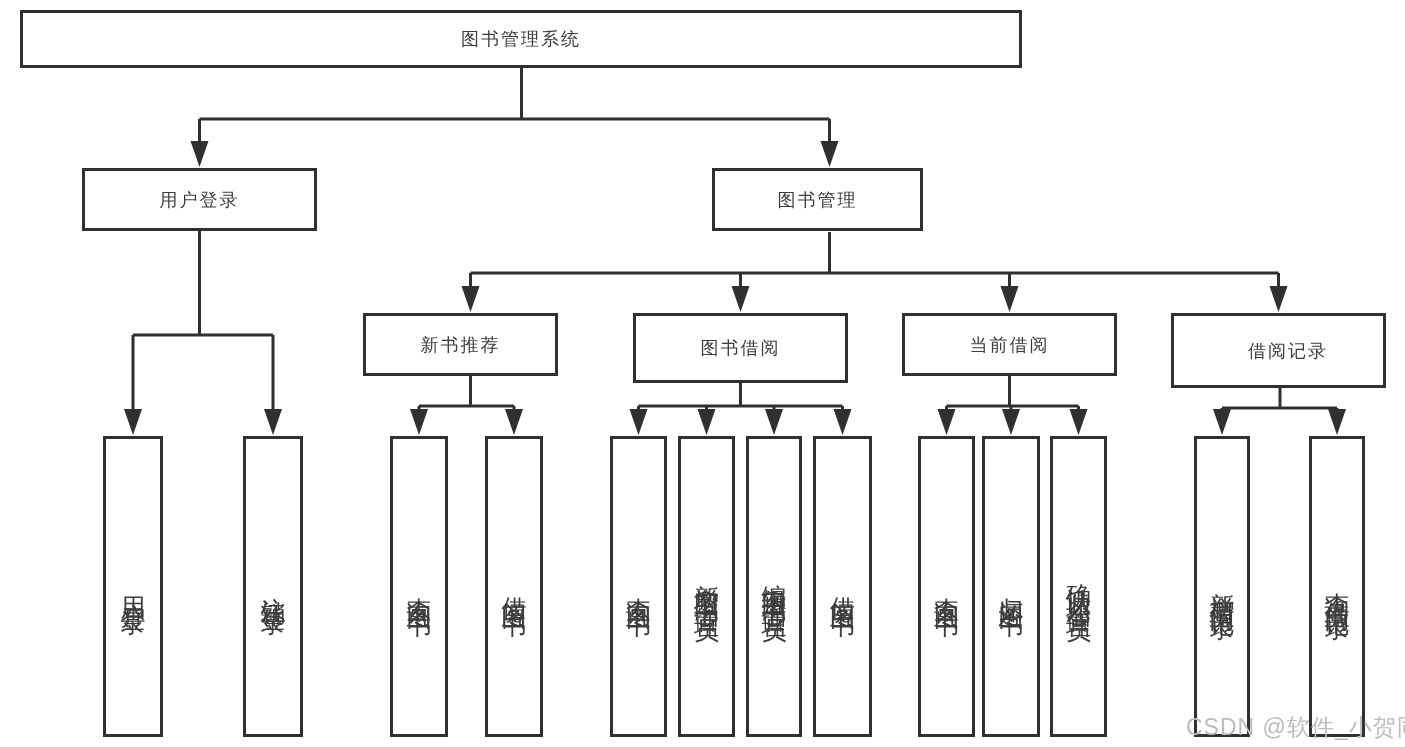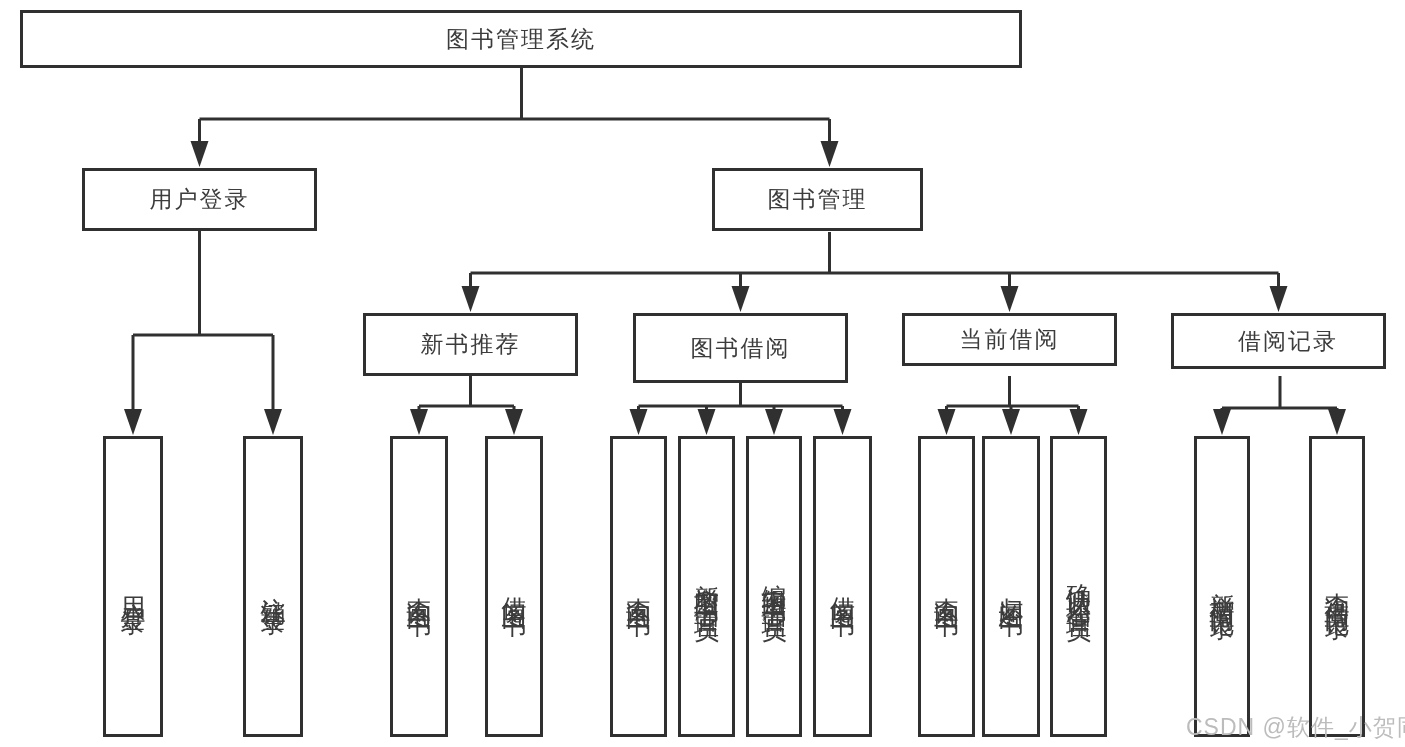--- a/index.html
+++ b/index.html
@@ -23,21 +23,21 @@
     background: #ffffff;
     display: flex;
     align-items: center;
     justify-content: center;
   }
   .box span {
     color: #3c3c3c;
     white-space: nowrap;
   }
   .box.h span {
-    font-size: 23px;
+    font-size: 18px;
     letter-spacing: 2px;
     font-family: Liberation Mono, monospace;
   }
   .box.v span {
     writing-mode: vertical-rl;
     text-orientation: mixed;
     font-size: 25px;
     letter-spacing: 5px;
     line-height: 1;
   }
@@ -101,30 +101,30 @@
     <span>图书管理系统</span>
   </div>
 
   <div class="box h" style="left:82px; top:168px; width:235px; height:63px;">
     <span>用户登录</span>
   </div>
   <div class="box h" style="left:712px; top:168px; width:211px; height:63px;">
     <span>图书管理</span>
   </div>
 
-  <div class="box h" style="left:363px; top:313px; width:215px; height:63px;">
+  <div class="box h" style="left:363px; top:313px; width:195px; height:63px;">
     <span>新书推荐</span>
   </div>
   <div class="box h" style="left:633px; top:313px; width:215px; height:70px;">
     <span>图书借阅</span>
   </div>
-  <div class="box h" style="left:902px; top:313px; width:215px; height:53px;">
+  <div class="box h" style="left:902px; top:313px; width:215px; height:63px;">
     <span>当前借阅</span>
   </div>
-  <div class="box h" style="left:1171px; top:313px; width:215px; height:56px;padding-left:19px;">
+  <div class="box h" style="left:1171px; top:313px; width:215px; height:75px;padding-left:19px;">
     <span>借阅记录</span>
   </div>
 
   <div class="box v" style="left:103px; top:436px; width:60px; height:301px;">
     <span>用户登录</span>
   </div>
   <div class="box v" style="left:243px; top:436px; width:60px; height:301px;">
     <span>注销登录</span>
   </div>
 

